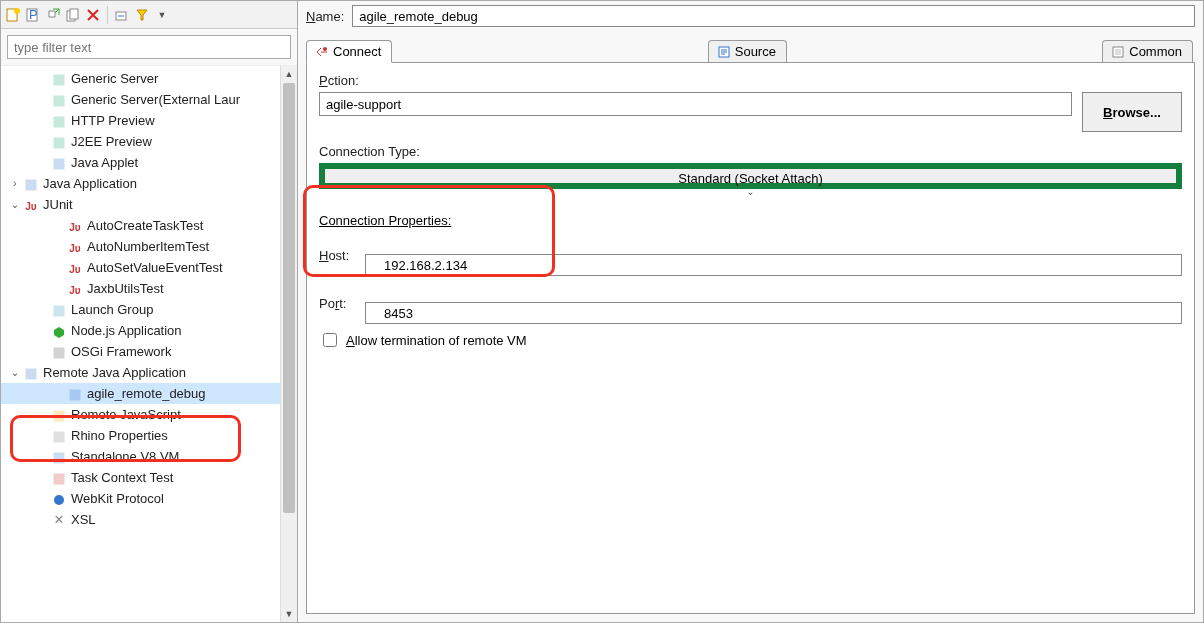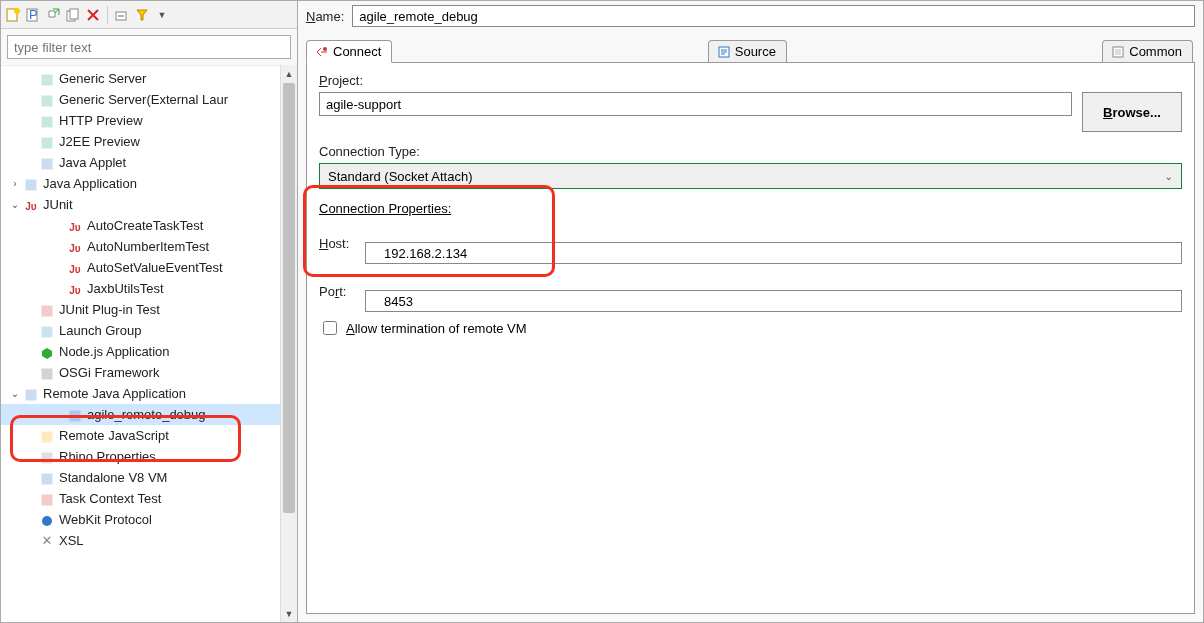--- a/index.html
+++ b/index.html
@@ -13,42 +13,42 @@
 .filter-box input { width: 100%; height: 24px; border: 1px solid #aaa; padding: 2px 6px; color: #888; }
 .tree-wrap { flex: 1; overflow: hidden; display: flex; }
 .tree { flex: 1; overflow-y: auto; background: #fff; border-top: 1px solid #eee; padding: 2px 0; }
 .tree-scrollbar { width: 17px; background: #f0f0f0; border-left: 1px solid #ddd; position: relative; }
 .tree-scrollbar .thumb { position: absolute; top: 18px; left: 2px; right: 2px; height: 430px; background: #c0c0c0; border-radius: 2px; }
 .tree-scrollbar .arrow { position:absolute; left:0; right:0; height:17px; display:flex;align-items:center;justify-content:center;color:#555;font-size:9px;}
 .tree-scrollbar .arrow.up{top:0;} .tree-scrollbar .arrow.down{bottom:0;}
 .tree-item { display: flex; align-items: center; height: 21px; padding-left: 6px; white-space: nowrap; cursor: default; }
 .tree-item .twisty { width: 12px; text-align: center; color: #555; font-size: 10px; }
 .tree-item .ico { width: 16px; height: 14px; margin: 0 4px 0 2px; display: flex; align-items: flex-end; justify-content: center; font-size: 10px; }
-.tree-item.level1 { padding-left: 24px; }
+.tree-item.level1 { padding-left: 36px; }
 .tree-item.level0 { padding-left: 8px; }
 .tree-item.selected { background: #cfe6ff; }
 .tree-item .label { color: #222; }
 .highlight-box { position: absolute; border: 3px solid #f03020; border-radius: 10px; pointer-events: none; }
 .right-panel { flex: 1; display: flex; flex-direction: column; background: #f8f8f8; }
 .name-row { display: flex; align-items: center; padding: 4px 8px; gap: 8px; }
 .name-row label { color: #222; }
 .name-row label u { text-decoration: underline; }
 .name-row input { flex: 1; height: 22px; border: 1px solid #888; padding: 2px 6px; background: #fff; }
 .tabs { display: flex; align-items: flex-end; margin: 6px 8px 0 8px; border-bottom: 1px solid #999; height: 26px; justify-content: space-between; }
 .tab { display: flex; align-items: center; gap: 4px; padding: 3px 10px 3px 8px; border: 1px solid #999; border-bottom: none; background: #f0f0f0; margin-right: 2px; border-radius: 4px 4px 0 0; cursor: pointer; position: relative; }
 .tab.active { background: #fff; border-bottom: 1px solid #fff; margin-bottom: -1px; font-weight: normal; }
 .tab .ico { width: 14px; height: 14px; display:flex;align-items:center;justify-content:center;}
 .tab-body { flex: 1; background: #fff; margin: 0 8px 8px 8px; border: 1px solid #999; border-top: none; padding: 10px 12px; position: relative; }
 .field-label { margin-bottom: 4px; color: #222; }
 .field-label u { text-decoration: underline; }
 .project-row { display: flex; gap: 10px; margin-bottom: 12px; }
 .project-row input { flex: 1; height: 24px; border: 1px solid #888; padding: 2px 6px; background: #fff; }
 .project-row button { width: 100px; height: 40px; background: #f0f0f0; border: 1px solid #888; cursor: pointer; font-weight: bold; }
 .project-row button u { text-decoration: underline; }
-.conn-type { width: 100%; height: 26px; border: 1px solid #15803d; background: #efefef; padding: 2px 8px; display: flex; align-items: center; justify-content: space-between; margin-bottom: 12px; }
+.conn-type { width: 100%; height: 26px; border: 6px solid #15803d; background: #efefef; padding: 2px 8px; display: flex; align-items: center; justify-content: space-between; margin-bottom: 24px; flex-direction: column; }
 .conn-type .caret { color: #555; font-size: 10px; }
 .group-label { margin-bottom: 6px; text-decoration: underline; }
 .kv-row { display: flex; align-items: center; margin-bottom: 6px; }
 .kv-row .k { width: 46px; color: #222; }
 .kv-row .k u { text-decoration: underline; }
 .kv-row input { flex: 1; height: 22px; border: 1px solid #888; padding: 2px 18px; background: #fff; margin-top: 20px; }
 .check-row { display: flex; align-items: center; gap: 6px; margin-top: 6px; }
 .check-row input[type=checkbox] { width: 14px; height: 14px; }
 .check-row label u { text-decoration: underline; }
 svg { display: block; }
@@ -195,29 +195,20 @@
             <span class="twisty"></span>
             <span class="ico">
               <span style="color:#c33;font-weight:bold;font-size:10px;">Jᴜ</span>
             </span>
             <span class="label">JaxbUtilsTest</span>
           </div>
           <div class="tree-item level1">
             <span class="twisty"></span>
             <span class="ico">
               <svg width="12" height="12">
-                <rect x="1" y="1" width="10" height="10" fill="#c33" opacity="0.25" stroke="#c33"></rect>
-              </svg>
-            </span>
-            <span class="label">JUnit Plug-in Test</span>
-          </div>
-          <div class="tree-item level1">
-            <span class="twisty"></span>
-            <span class="ico">
-              <svg width="12" height="12">
                 <rect x="1" y="1" width="10" height="10" fill="#39b" opacity="0.25" stroke="#39b"></rect>
               </svg>
             </span>
             <span class="label">Launch Group</span>
           </div>
           <div class="tree-item level1">
             <span class="twisty"></span>
             <span class="ico">
               <svg width="12" height="12">
                 <polygon points="6,1 11,4 11,9 6,12 1,9 1,4" fill="#3a3"></polygon>
@@ -343,21 +334,21 @@
         <span class="ico">
             <svg width="12" height="12">
               <rect x="1" y="1" width="10" height="10" fill="#fff" stroke="#888"></rect>
               <rect x="3" y="3" width="6" height="6" fill="#ddd"></rect>
             </svg>
           </span>
         <span>Common</span>
       </div>
     </div>
     <div class="tab-body">
-      <div class="field-label"><u>P</u><span>roject:</span></div>
+      <div class="field-label"><u>P</u><span>ction:</span></div>
       <div class="project-row">
         <input type="text" value="agile-support" style="">
         <button><u>B</u><span>rowse...</span></button>
       </div>
       <div class="field-label">Connection Type:</div>
       <div class="conn-type">
         <span>Standard (Socket Attach)</span>
         <span class="caret">⌄</span>
       </div>
       <div class="group-label"><span>Conn</span><u>e</u><span>ction Properties:</span></div>

